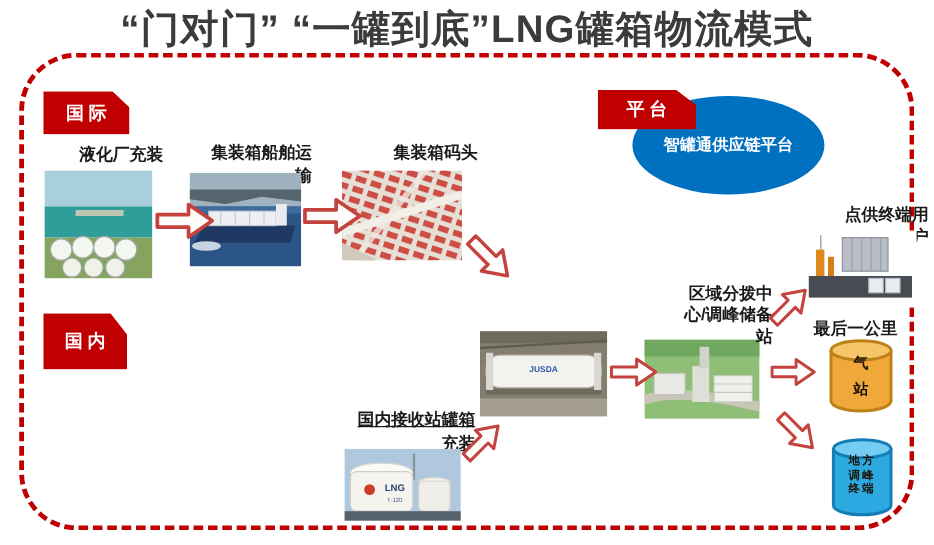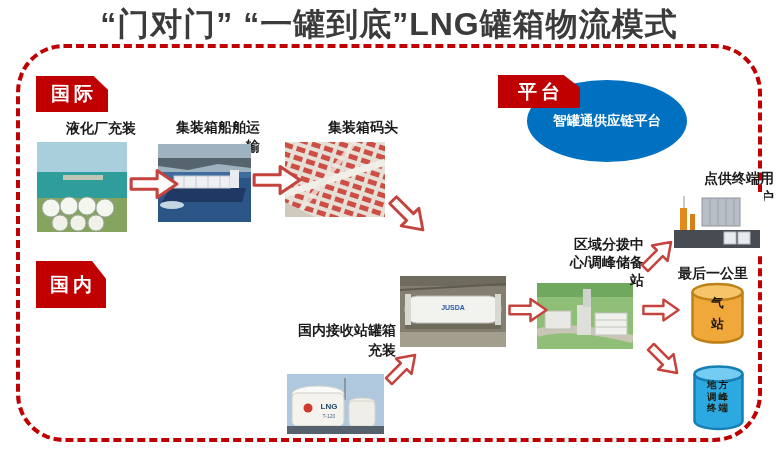--- a/index.html
+++ b/index.html
@@ -2,21 +2,21 @@
 <html><head>
 <meta charset="utf-8">
 <style>
   html,body{margin:0;padding:0;background:#fff;}
   .canvas{position:relative;width:778px;height:454px;background:#ffffff;
           font-family:"Liberation Sans",sans-serif;overflow:hidden;}
   .title{position:absolute;top:3px;left:0;width:100%;text-align:center;
          font-size:32px;font-weight:700;color:#3b3b3b;letter-spacing:1px;}
   .frame{position:absolute;left:16px;top:44px;width:746px;height:398px;
          border:4px dashed #c00000;border-radius:48px;box-sizing:border-box;z-index:0;}
-  .tag{position:absolute;background:#c00000;color:#ffffff;font-weight:700;font-size:19px;
+  .tag{position:absolute;background:#c00000;color:#ffffff;font-weight:700;font-size:15px;
        display:flex;align-items:center;justify-content:center;letter-spacing:4px;
        padding-left:4px;box-sizing:border-box;z-index:4;
        clip-path:polygon(0 0,80% 0,100% 38%,100% 100%,0 100%);}
   .ellipse{position:absolute;left:527px;top:80px;width:160px;height:82px;background:#0070c0;
        border-radius:50%;display:flex;flex-direction:row;align-items:center;justify-content:center;
        color:#ffffff;font-weight:700;font-size:13.5px;line-height:1.55;z-index:2;}
   .lbl{position:absolute;font-weight:700;font-size:14px;color:#1a1a1a;line-height:19px;
        text-align:right;z-index:1;white-space:nowrap;}
   .lbl--over{z-index:3;}
   .photo{position:absolute;z-index:2;}
@@ -163,21 +163,21 @@
       <path d="M0 50 Q30 40 96 56" stroke="#c9c6b8" stroke-width="8" fill="none"></path>
       <rect x="8" y="28" width="26" height="18" fill="#e8e8e4" stroke="#b9bdb4"></rect>
       <rect x="40" y="22" width="14" height="30" fill="#dddfd8"></rect>
       <rect x="46" y="6" width="8" height="18" fill="#cfd3cc"></rect>
       <rect x="58" y="30" width="32" height="22" fill="#f0f0ec" stroke="#c2c6bd"></rect>
       <line x1="58" y1="37" x2="90" y2="37" stroke="#c2c6bd"></line>
       <line x1="58" y1="44" x2="90" y2="44" stroke="#c2c6bd"></line>
     </svg>
   </div>
 
-  <div class="lbl" style="left:276px;top:320px;width:120px;line-height:20px;">
+  <div class="lbl" style="left:276px;top:339px;width:120px;line-height:20px;text-decoration:underline;">
     <span>国内接收站罐箱</span><br>
     <span>充装</span>
   </div>
   <div class="photo" style="left:287px;top:374px;width:97px;height:60px;">
     <svg viewBox="0 0 97 60">
       <rect x="0" y="0" width="97" height="60" fill="#afc8de"></rect>
       <line x1="58" y1="4" x2="58" y2="26" stroke="#8a97a3" stroke-width="2"></line>
       <ellipse cx="31" cy="20" rx="26" ry="8" fill="#fafaf6" stroke="#d6d6ce"></ellipse>
       <rect x="5" y="19" width="52" height="33" rx="5" fill="#f4f3ee" stroke="#cfcfc8"></rect>
       <circle cx="21" cy="34" r="4.5" fill="#d03a2b"></circle>

